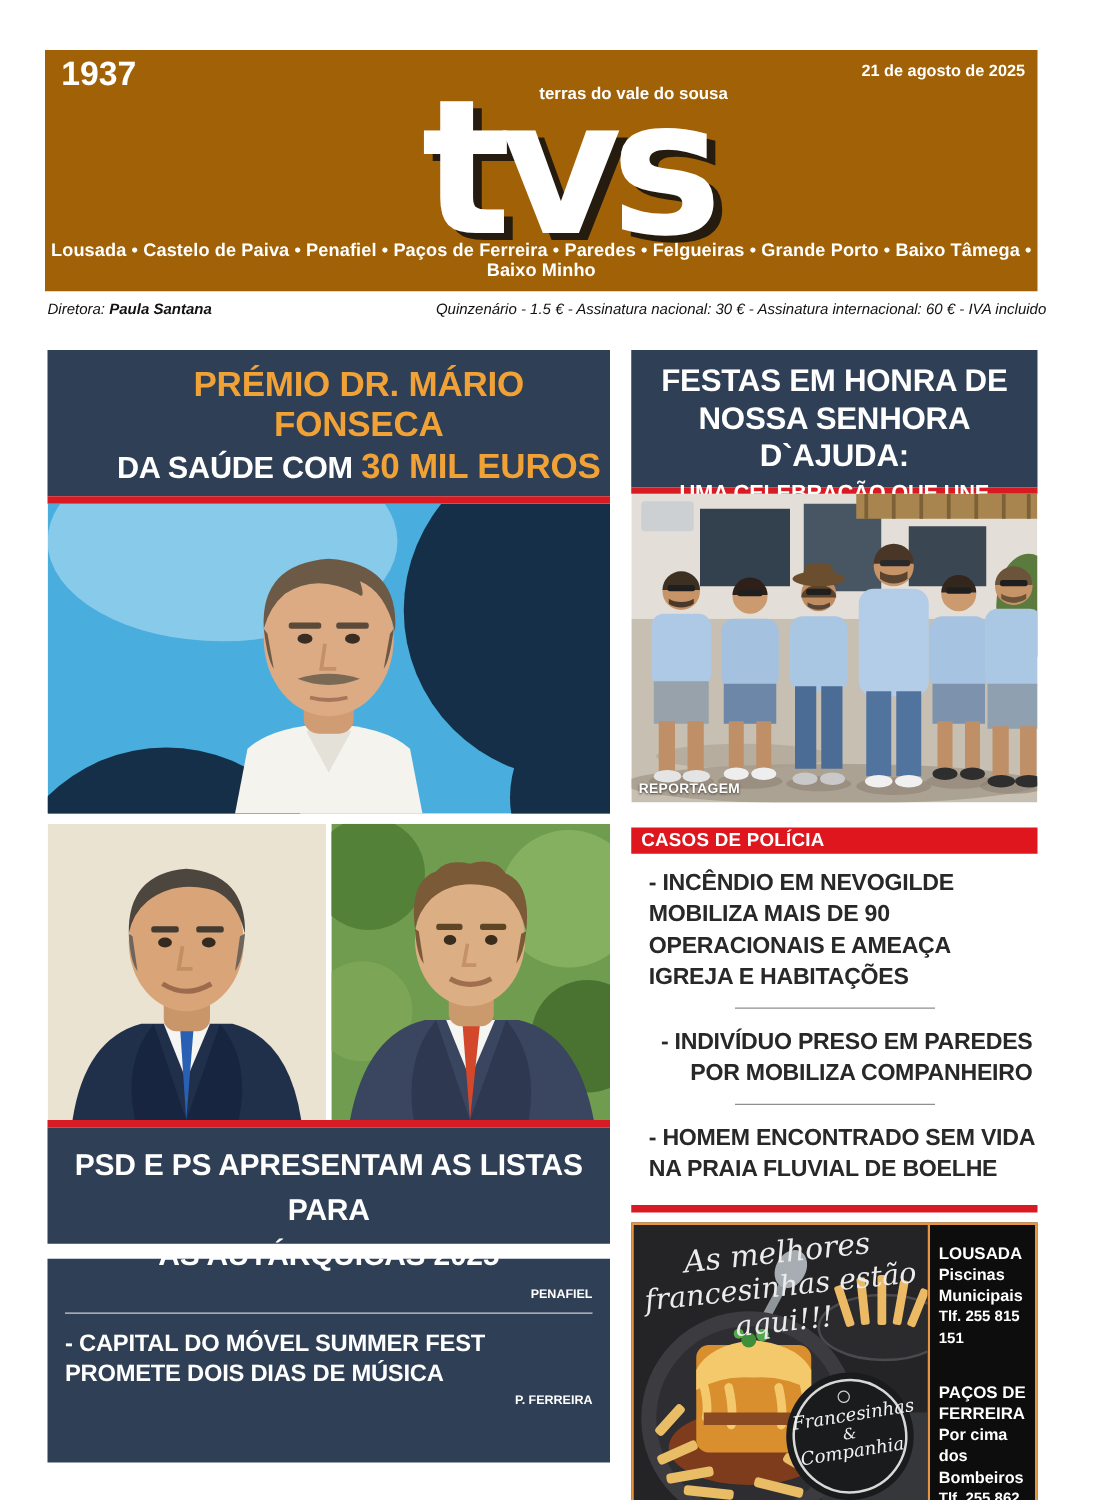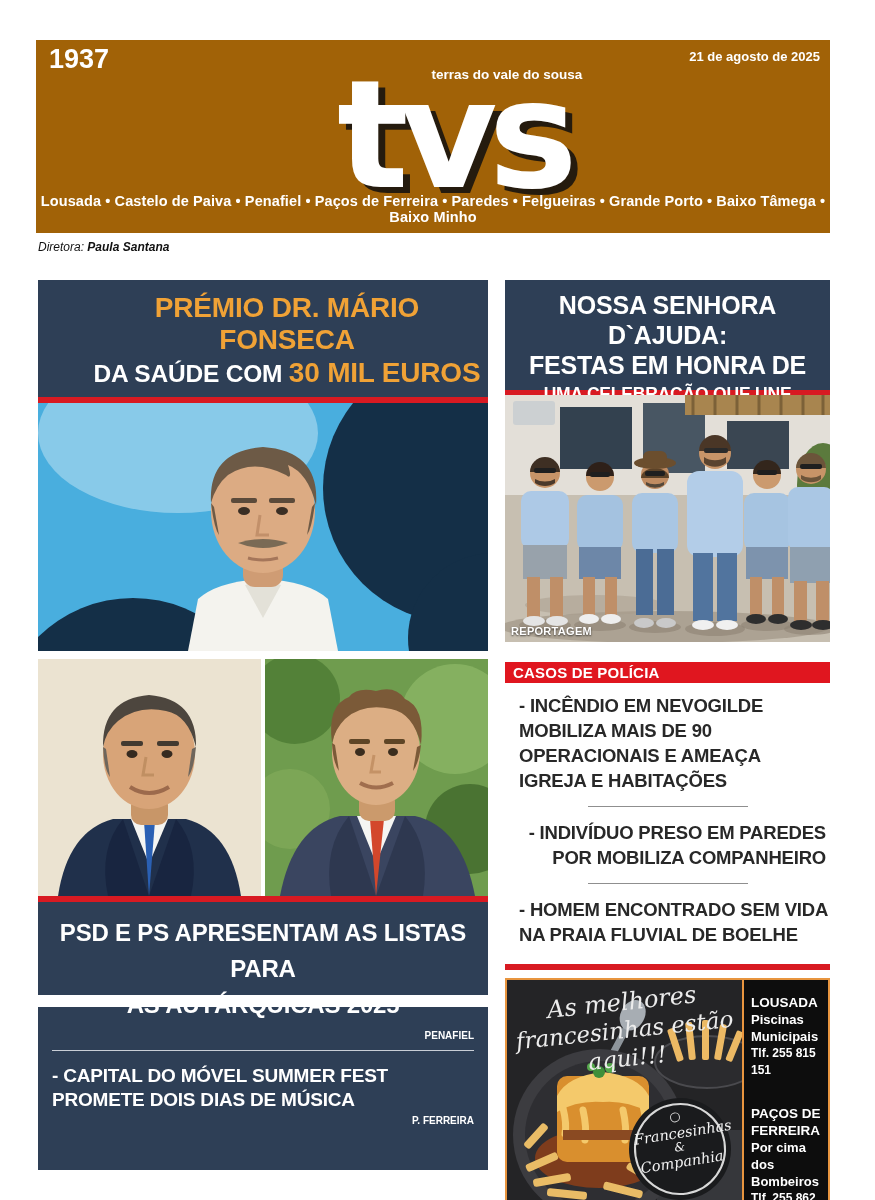--- a/index.html
+++ b/index.html
@@ -128,20 +128,21 @@
     <div class="tagline">terras do vale do sousa</div>
     <div class="logo">tvs</div>
     <div class="regions">Lousada • Castelo de Paiva • Penafiel • Paços de Ferreira • Paredes • Felgueiras • Grande Porto • Baixo Tâmega • Baixo Minho</div>
   </header>
 
   <div class="infobar">
     <div>
       <span>Diretora:</span>
       <b>Paula Santana</b>
     </div>
+    <div>Quinzenário - 1.5 € - Assinatura nacional: 30 € - Assinatura internacional: 60 € - IVA incluido</div>
   </div>
 
   <main class="columns">
 
     <section class="col-left">
 
       <div class="navy premio-box">
         <div class="l1">PRÉMIO DR. MÁRIO FONSECA</div>
         <div class="l3"><span>DA SAÚDE COM </span><span class="hl">30 MIL EUROS</span></div>
       </div>
@@ -240,22 +241,22 @@
         <div>
           <div class="brief-text">- CAPITAL DO MÓVEL SUMMER FEST PROMETE DOIS DIAS DE MÚSICA</div>
           <div class="brief-src">P. FERREIRA</div>
         </div>
       </div>
     </section>
 
     <section class="col-right">
 
       <div class="navy festas-box">
+        <div class="b1">FESTAS EM HONRA DE</div>
         <div class="b1">NOSSA SENHORA D`AJUDA:</div>
-        <div class="b1">FESTAS EM HONRA DE</div>
         <div class="b2">UMA CELEBRAÇÃO QUE UNE CORAÇÕES</div>
         <div class="b3">EM NEVOGILDE</div>
       </div>
       <div class="rule-right"></div>
 
       <div class="photo photo-group">
         <svg width="325" height="247" viewBox="0 0 325 247" preserveAspectRatio="none">
           <rect width="325" height="100" fill="#e3dfd8"></rect>
           <rect x="55" y="12" width="72" height="62" fill="#33414f"></rect>
           <rect x="138" y="8" width="62" height="70" fill="#485663"></rect>

